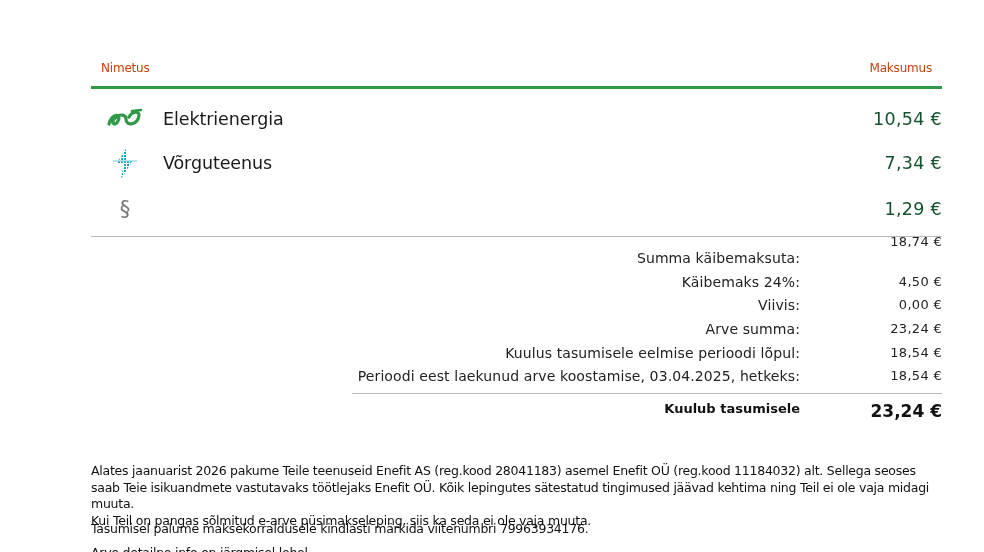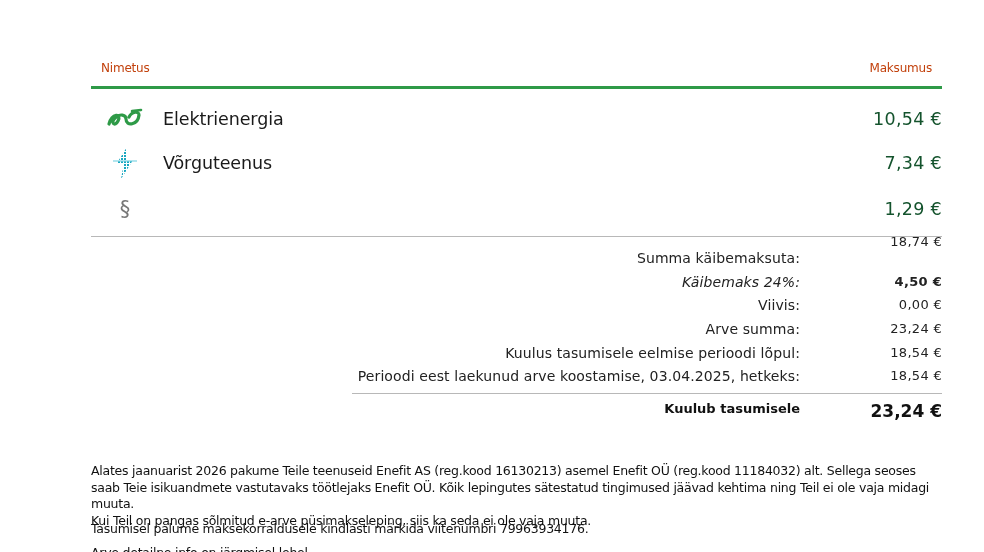--- a/index.html
+++ b/index.html
@@ -56,39 +56,39 @@
 <div class="abs row" style="top:194px;">
   <span class="icon" style="font-size:21px;color:#777;font-family:'DejaVu Sans',sans-serif;">§</span>
   <span class="amt">1,29 €</span>
 </div>
 
 <div class="abs grey-rule" style="left:91px;width:851px;top:236px;"></div>
 
 <div class="abs sum-label" style="top:250px;">Summa käibemaksuta:</div>
 <div class="abs sum-val" style="top:234px;text-align:right;">18,74 €</div>
 
-<div class="abs sum-label" style="top:274px;font-style:italic;">Käibemaks 24%:</div>
-<div class="abs sum-val" style="top:274px;font-weight:bold;">4,50 €</div>
+<div class="abs sum-label" style="top:274px;">Käibemaks 24%:</div>
+<div class="abs sum-val" style="top:274px;">4,50 €</div>
 
 <div class="abs sum-label" style="top:297px;">Viivis:</div>
 <div class="abs sum-val" style="top:297px;">0,00 €</div>
 
 <div class="abs sum-label" style="top:321px;">Arve summa:</div>
 <div class="abs sum-val" style="top:321px;">23,24 €</div>
 
 <div class="abs sum-label" style="top:345px;">Kuulus tasumisele eelmise perioodi lõpul:</div>
 <div class="abs sum-val" style="top:345px;">18,54 €</div>
 
 <div class="abs sum-label" style="top:368px;">Perioodi eest laekunud arve koostamise, 03.04.2025, hetkeks:</div>
 <div class="abs sum-val" style="top:368px;">18,54 €</div>
 
 <div class="abs grey-rule" style="left:352px;width:590px;top:393px;"></div>
 
 <div class="abs total-label">Kuulub tasumisele</div>
 <div class="abs total-val">23,24 €</div>
 
 <div class="abs para" style="top:463px;">
-  <div>Alates jaanuarist 2026 pakume Teile teenuseid Enefit AS (reg.kood 16130213) asemel Enefit OÜ (reg.kood 11184032) alt. Sellega seoses</div>
+  <div>Alates jaanuarist 2026 pakume Teile teenuseid Enefit AS (reg.kood 28041183) asemel Enefit OÜ (reg.kood 11184032) alt. Sellega seoses</div>
   <div>saab Teie isikuandmete vastutavaks töötlejaks Enefit OÜ. Kõik lepingutes sätestatud tingimused jäävad kehtima ning Teil ei ole vaja midagi muuta.</div>
   <div>Kui Teil on pangas sõlmitud e-arve püsimakseleping, siis ka seda ei ole vaja muuta.</div>
 </div>
 <div class="abs para" style="top:521px;">Tasumisel palume maksekorraldusele kindlasti märkida viitenumbri 79963934176.</div>
 <div class="abs para" style="top:545px;">Arve detailne info on järgmisel lehel.</div>
 
 </body></html>

